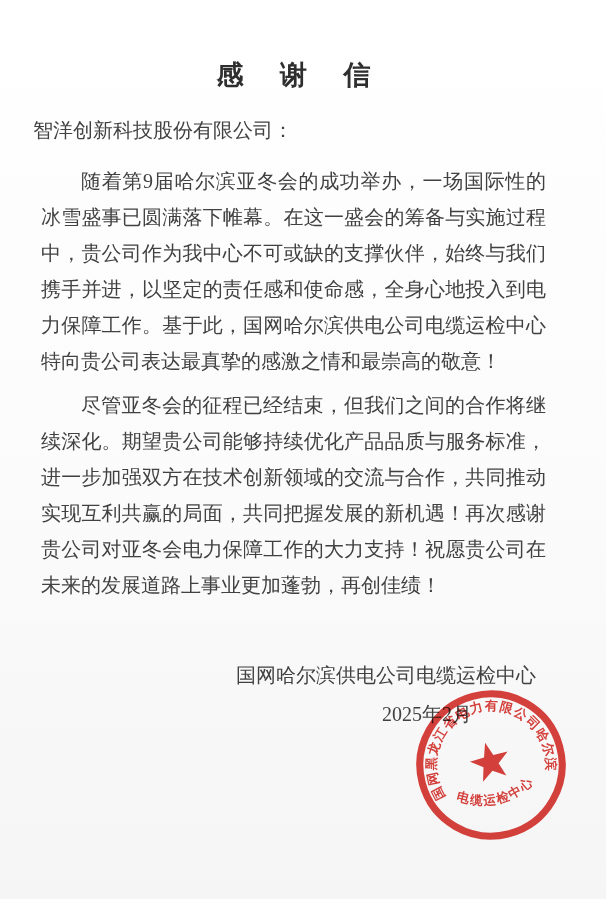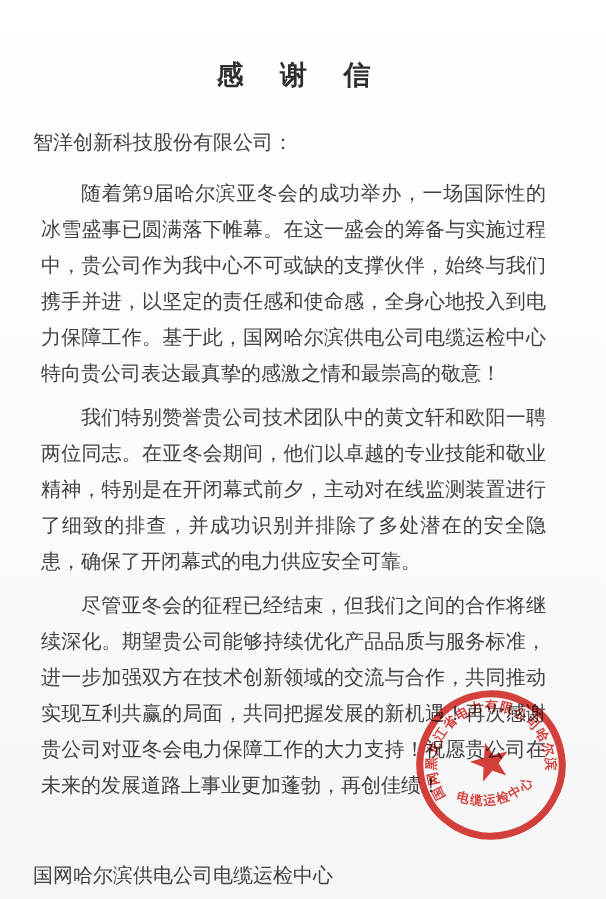--- a/index.html
+++ b/index.html
@@ -22,38 +22,38 @@
     text-align:center;
     font-size:27px;
     font-weight:bold;
     color:#2e2e2e;
     letter-spacing:0.55em;
     padding-left:0.55em;
     line-height:40px;
     filter:blur(.2px);
   }
   .salutation{
-    margin:32px 0 18px 0;
+    margin:20px 0 18px 0;
     font-size:20px;
     line-height:30px;
     filter:blur(.25px);
   }
   .para{
     margin:8px;
     font-size:20px;
     line-height:36px;
     text-align:justify;
     text-indent:2em;
     filter:blur(.25px);
   }
   .signature{
     margin-top:58px;
     font-size:20px;
     line-height:28px;
-    text-align:left;
+    text-align:right;
     padding-right:18px;
     filter:blur(.25px);
   }
   .date{
     margin-top:10px;
     font-size:20px;
     line-height:30px;
     text-align:right;
     padding-right:82px;
     filter:blur(.25px);
@@ -89,21 +89,20 @@
 </head>
 <body>
 
 <div class="page">
 
   <h1 class="title">感 谢 信</h1>
 
   <p class="salutation">智洋创新科技股份有限公司：</p>
 
   <p class="para">随着第9届哈尔滨亚冬会的成功举办，一场国际性的冰雪盛事已圆满落下帷幕。在这一盛会的筹备与实施过程中，贵公司作为我中心不可或缺的支撑伙伴，始终与我们携手并进，以坚定的责任感和使命感，全身心地投入到电力保障工作。基于此，国网哈尔滨供电公司电缆运检中心特向贵公司表达最真挚的感激之情和最崇高的敬意！</p>
-  <p class="para">我们特别赞誉贵公司技术团队中的黄文轩和欧阳一聘两位同志。在亚冬会期间，他们以卓越的专业技能和敬业精神，特别是在开闭幕式前夕，主动对在线监测装置进行了细致的排查，并成功识别并排除了多处潜在的安全隐患，确保了开闭幕式的电力供应安全可靠。</p>
   <p class="para">尽管亚冬会的征程已经结束，但我们之间的合作将继续深化。期望贵公司能够持续优化产品品质与服务标准，进一步加强双方在技术创新领域的交流与合作，共同推动实现互利共赢的局面，共同把握发展的新机遇！再次感谢贵公司对亚冬会电力保障工作的大力支持！祝愿贵公司在未来的发展道路上事业更加蓬勃，再创佳绩！</p>
 
   <div class="signature">国网哈尔滨供电公司电缆运检中心</div>
   <div class="date">2025年2月</div>
 
   <div class="stamp">
     <svg viewBox="0 0 200 200" xmlns="http://www.w3.org/2000/svg">
       <circle class="stamp-ring" cx="100" cy="100" r="90"></circle>
       <path id="sealArcPath" d="M 34,124 A 70,70 0 1 1 166,124" fill="none"></path>
       <path id="sealBottomPath" d="M 44,130 Q 100,168 156,130" fill="none"></path>

